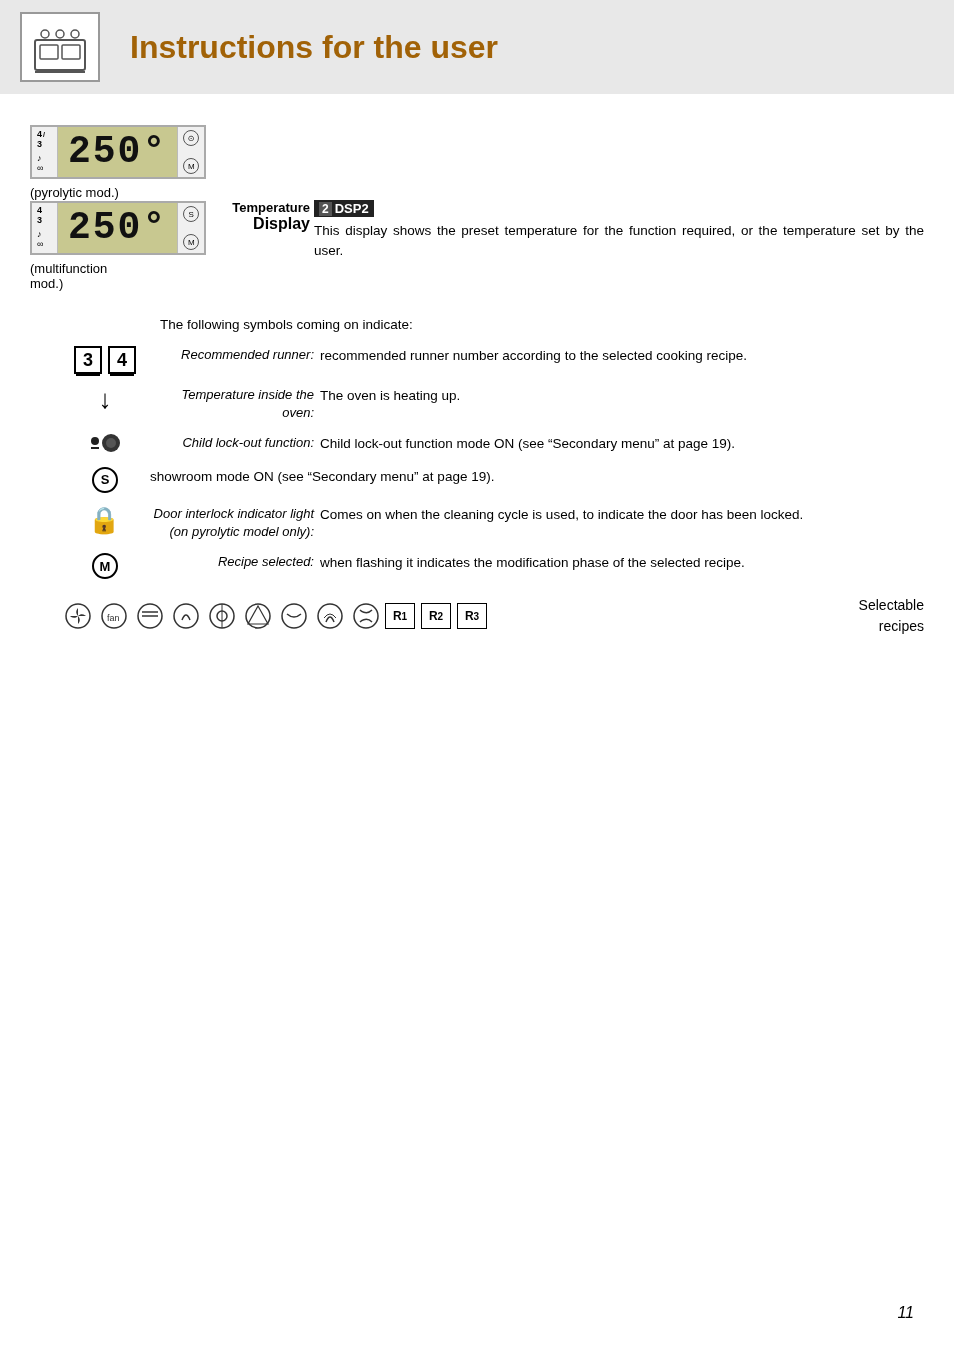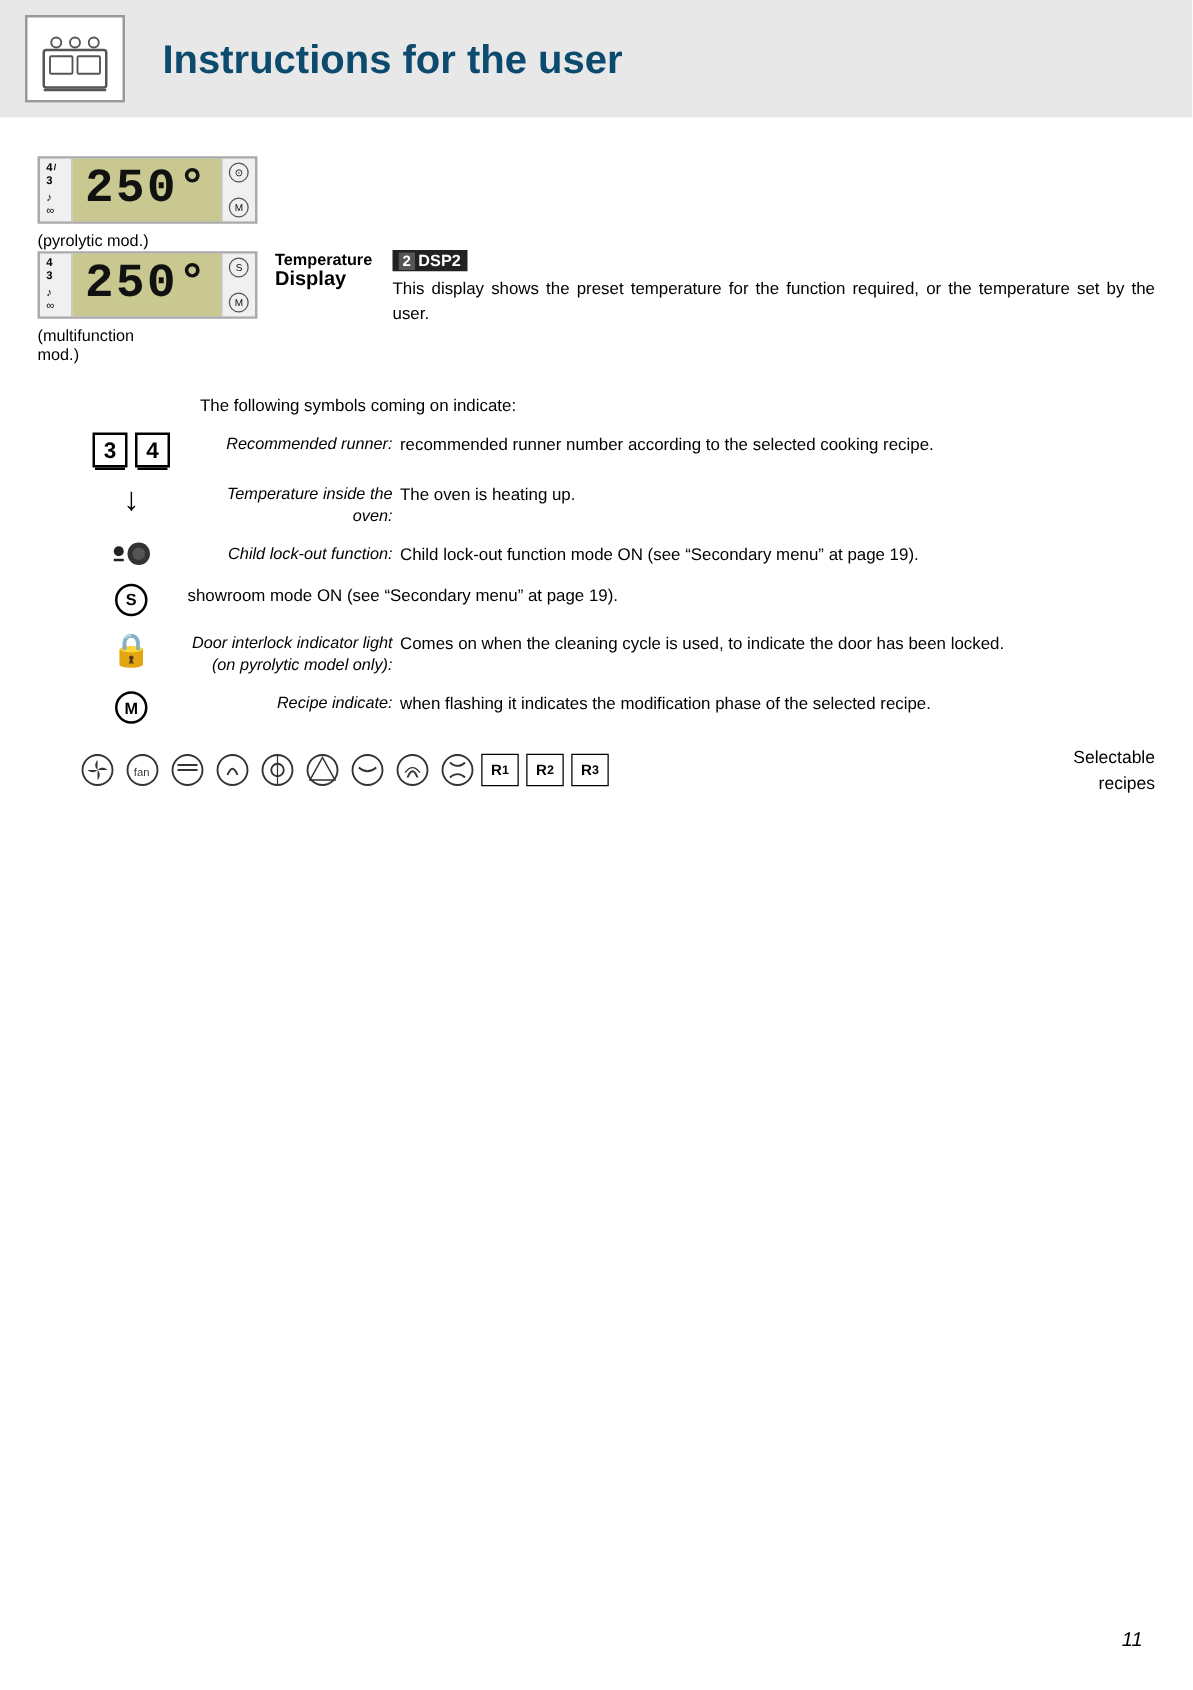--- a/index.html
+++ b/index.html
@@ -32,21 +32,21 @@
       flex-shrink: 0;
       background: #fff;
     }
     .header-logo svg {
       width: 60px;
       height: 55px;
     }
     .header-title {
       font-size: 32px;
       font-weight: bold;
-      color: #0c4a6e;
+      color: #a16207;
     }
 
     
     .main-content {
       padding: 20px 30px;
     }
 
     .pyrolytic-label {
       font-size: 13px;
       margin-top: 6px;
@@ -285,21 +285,21 @@
             <div style="width:16px;height:16px;border:1.5px solid #555;border-radius:50%;display:flex;align-items:center;justify-content:center;font-size:8px;">S</div>
             <div style="width:16px;height:16px;border:1.5px solid #555;border-radius:50%;display:flex;align-items:center;justify-content:center;font-size:8px;margin-top:4px;">M</div>
           </div>
         </div>
       </div>
       <div class="multifunction-label">(multifunction<br>mod.)</div>
     </div>
 
     <div style="flex:1; padding-top:0px;">
       <div style="display:flex; align-items:flex-start; gap:0;">
-        <div style="text-align:left; flex-shrink:0; margin-right:4px; min-width:90px;">
+        <div style="text-align:right; flex-shrink:0; margin-right:4px; min-width:90px;">
           <div style="font-weight:bold; font-size:13px;">Temperature</div>
           <div style="font-weight:bold; font-size:16px;">Display</div>
         </div>
         <div style="flex:1;">
           <div style="display:flex; align-items:center; gap:4px; margin-bottom:4px;">
             <div style="display:inline-flex; align-items:center; background:#222; color:#fff; padding:1px 5px; font-size:13px; font-weight:bold; gap:3px;">
               <span style="background:#555; padding:0 3px; font-size:12px;">2</span>
               <span>DSP2</span>
             </div>
           </div>
@@ -360,21 +360,21 @@
         <div style="font-size:26px;">🔒</div>
       </div>
       <div class="symbol-label"><em>Door interlock indicator light (on pyrolytic model only):</em></div>
       <div class="symbol-desc">Comes on when the cleaning cycle is used, to indicate the door has been locked.</div>
     </div>
 
     <div class="symbol-row">
       <div class="symbol-icon-area">
         <div class="circle-icon">M</div>
       </div>
-      <div class="symbol-label"><em>Recipe indicate:</em></div>
+      <div class="symbol-label"><em>Recipe selected:</em></div>
       <div class="symbol-desc">when flashing it indicates the modification phase of the selected recipe.</div>
     </div>
 
     <div class="recipes-row">
       <div class="recipes-icons">
 
         <div class="recipe-icon-box" title="fan">
           <svg width="28" height="28" viewBox="0 0 28 28">
               <circle cx="14" cy="14" r="12" fill="none" stroke="#333" stroke-width="1.5"></circle>
               <path d="M14 6 C14 6 10 10 14 14 C18 10 14 6 Z" fill="#333"></path>

